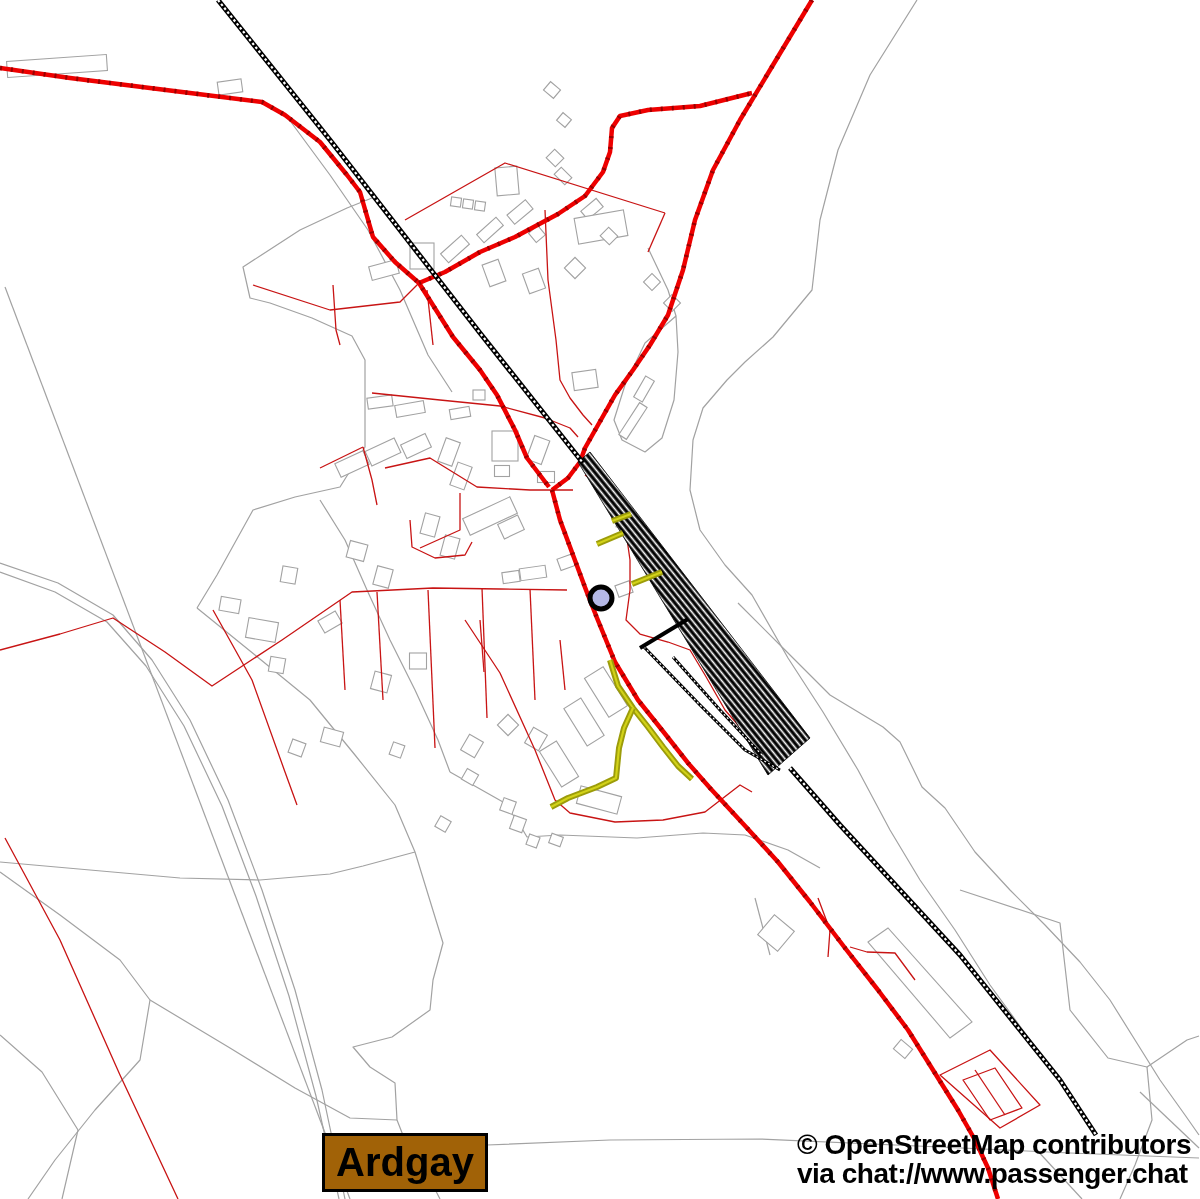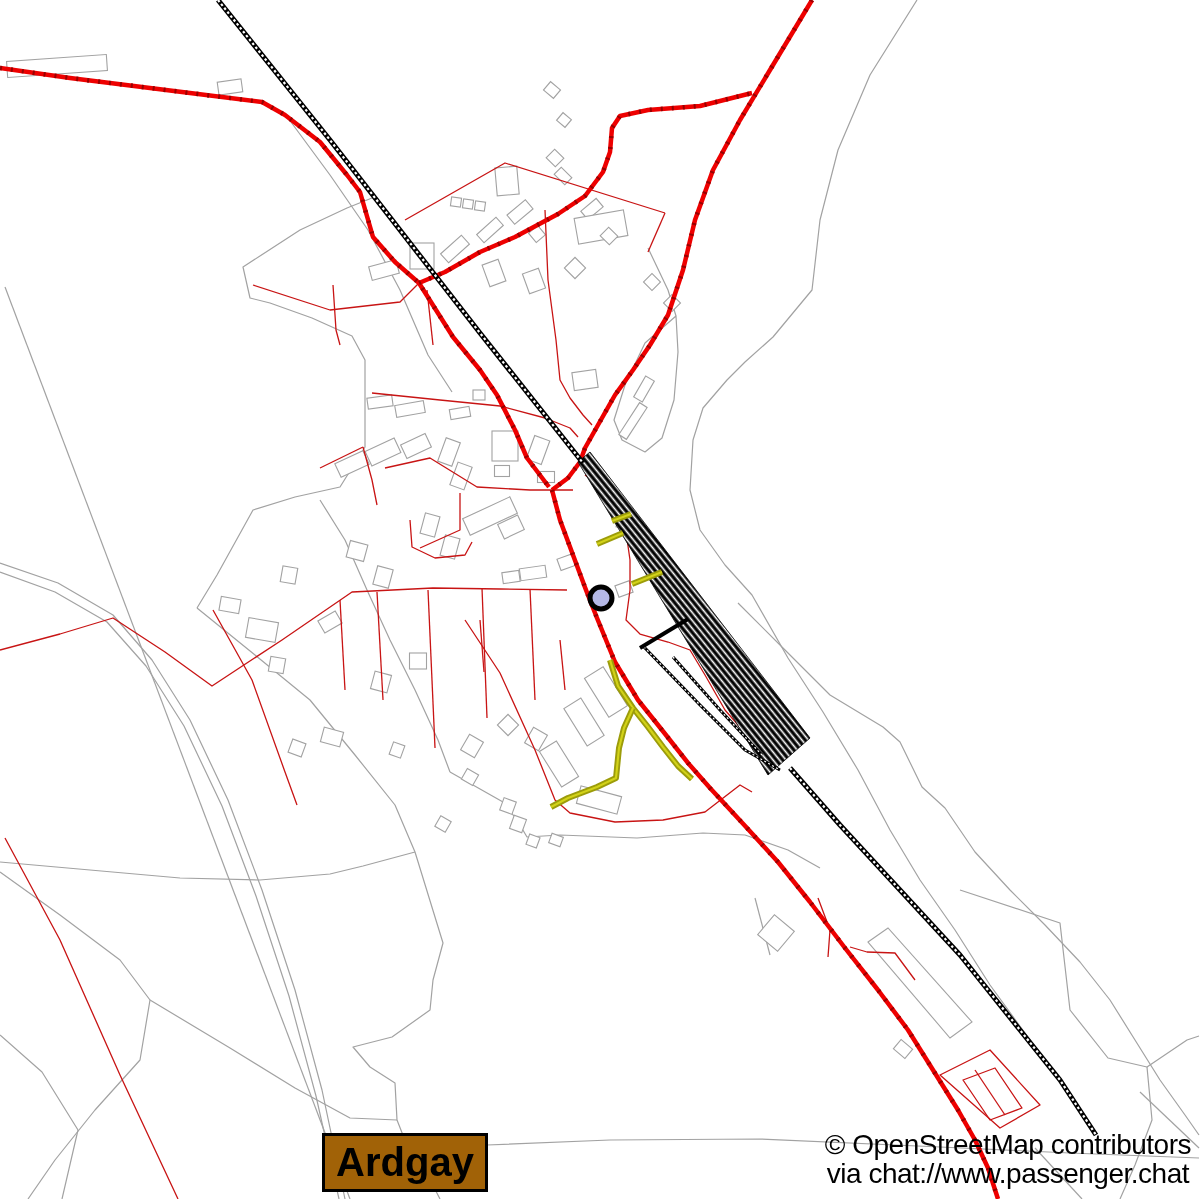--- a/index.html
+++ b/index.html
@@ -3,22 +3,22 @@
 <meta charset="utf-8">
 <style>
   html,body{margin:0;padding:0;background:#fff;}
   body{width:1200px;height:1199px;overflow:hidden;position:relative;
        font-family:"Liberation Sans", sans-serif;}
   .stage{position:absolute;inset:0;width:1200px;height:1199px;}
   #map-svg{position:absolute;left:0;top:0;width:1200px;height:1199px;display:block;}
   .place-box{position:absolute;left:322px;top:1133px;width:160px;height:53px;
        border:3px solid #000;background:#a16207;display:flex;align-items:center;justify-content:center;}
   .place-box span{font-size:40px;font-weight:bold;color:#000;letter-spacing:0px;}
-  .attribution{position:absolute;right:9px;top:1130px;text-align:center;color:#000;
-       font-size:28px;font-weight:normal;line-height:29px;letter-spacing:-0.5px;white-space:nowrap;}
+  .attribution{position:absolute;right:9px;top:1130px;text-align:left;color:#000;
+       font-size:28px;font-weight:bold;line-height:29px;letter-spacing:-0.5px;white-space:nowrap;}
 </style>
 </head>
 <body>
 
 <div class="stage">
   <svg id="map-svg" viewBox="0 0 1200 1199" xmlns="http://www.w3.org/2000/svg">
     <defs>
       <pattern id="railhatch" width="5" height="5" patternUnits="userSpaceOnUse" patternTransform="rotate(51)">
         <rect width="5" height="5" fill="#000000"></rect>
         <line x1="0" y1="2.5" x2="5" y2="2.5" stroke="#ffffff" stroke-width="1.7"></line>

